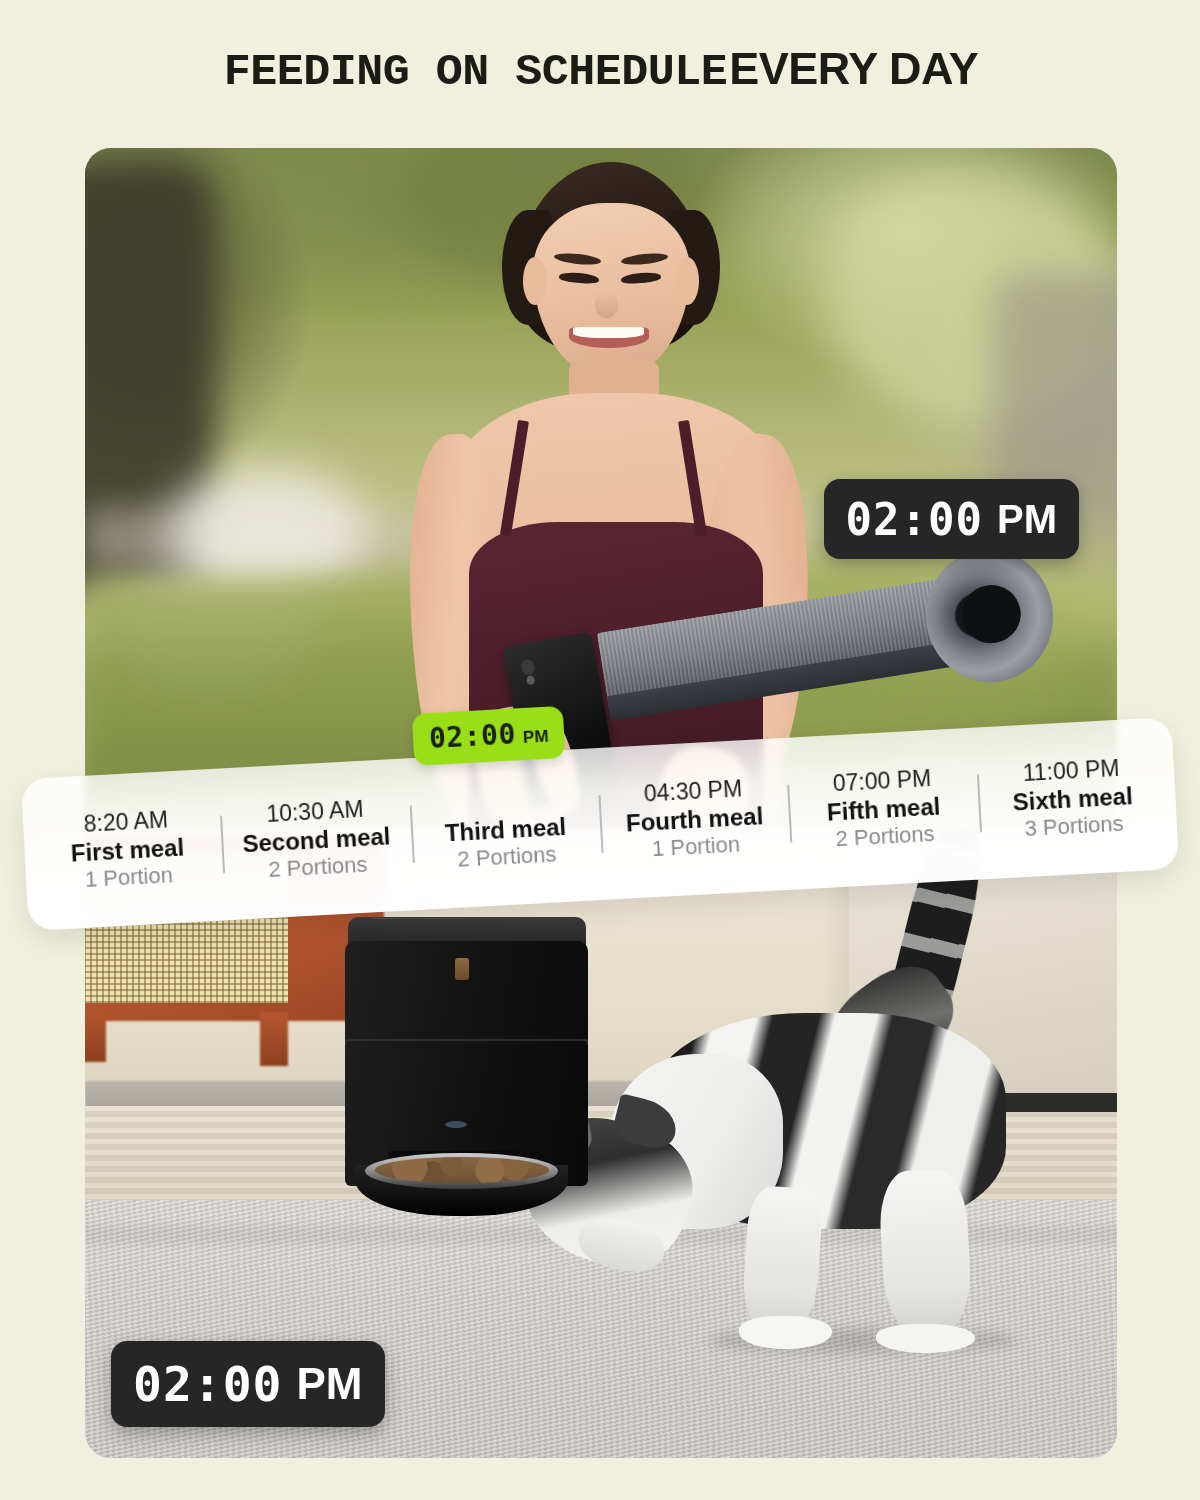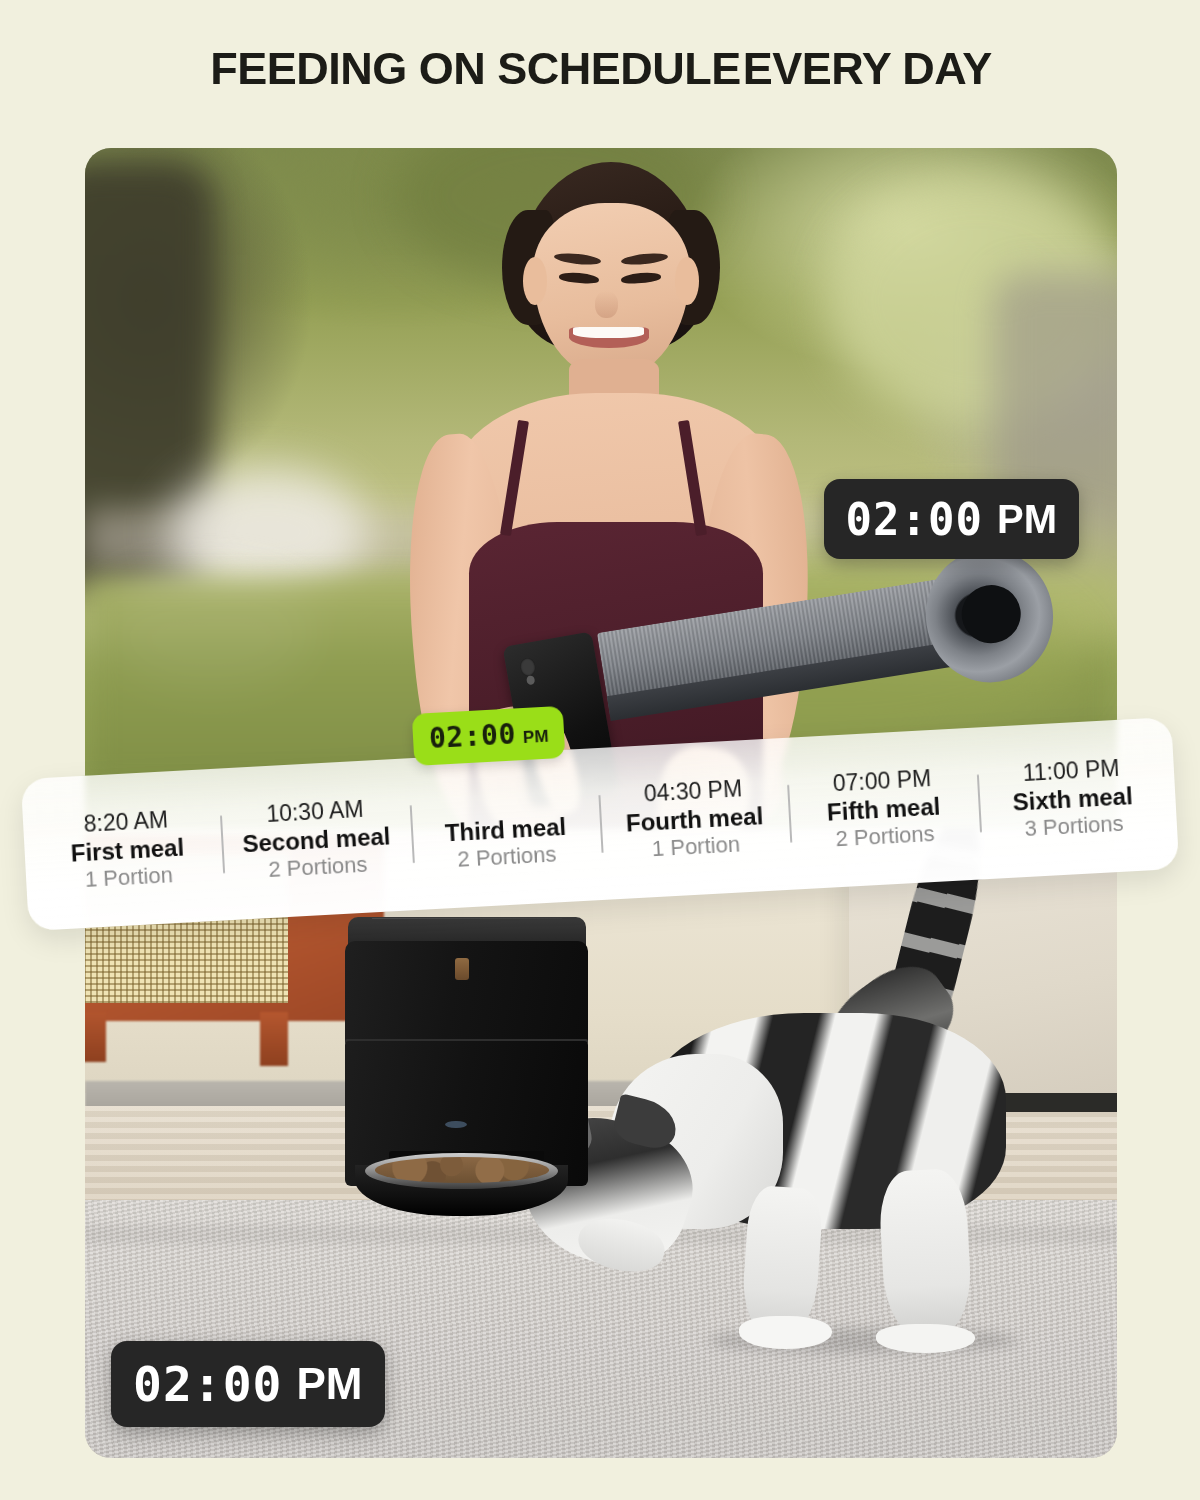--- a/index.html
+++ b/index.html
@@ -26,20 +26,21 @@
     font-weight:bold;
     letter-spacing:-0.5px;
     color:#1c1c17;
     line-height:62px;
     white-space:nowrap;
   }
   .hl-mark {
     position:relative;
     display:inline-block;
     padding:0 2px;
+    font-family:Liberation Mono, monospace;
   }
   .hl-mark::before {
     content:"";
     position:absolute;
     left:-4px; right:-4px;
     bottom:9px;
     height:23px;
     background:#9ade18;
     z-index:-1;
   }

